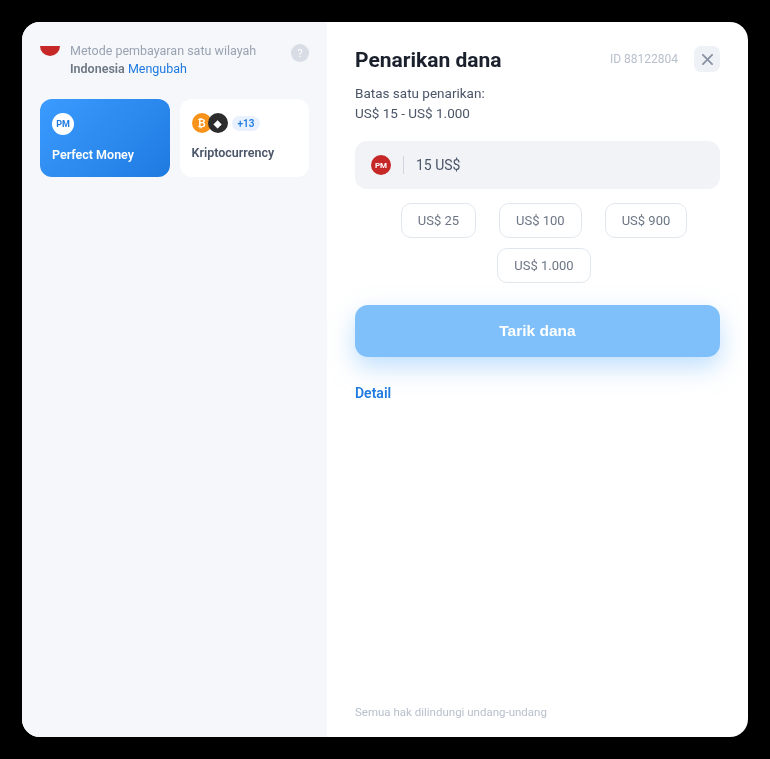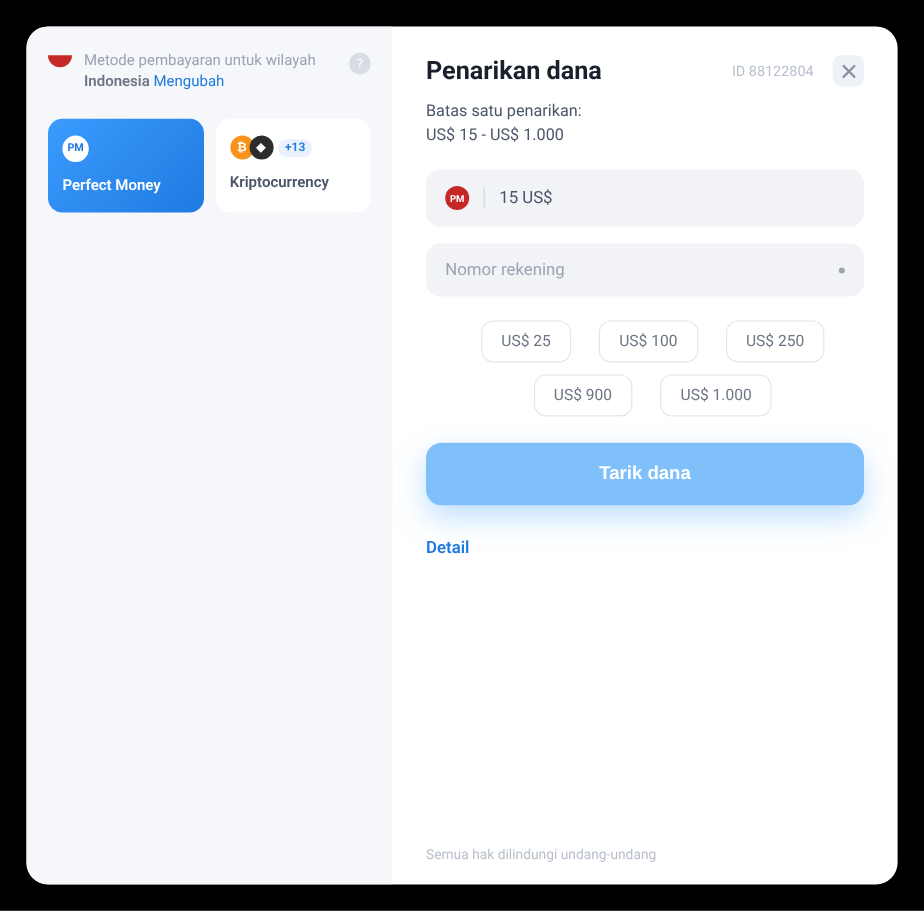--- a/index.html
+++ b/index.html
@@ -223,21 +223,21 @@
     }
   </style>
 </head>
 <body>
 
 <div class="modal">
   <aside class="sidebar">
     <div class="region-row">
       <div class="flag-icon"></div>
       <div class="region-text">
-        <span>Metode pembayaran untuk wilayah</span><br>
+        <span>Metode pembayaran satu wilayah</span><br>
         <b>Indonesia</b>
         <span class="region-change">Mengubah</span>
       </div>
       <div class="help-icon">?</div>
     </div>
 
     <div class="method-grid">
       <div class="method-card active">
         <div class="icons">
           <div class="pm-circle">PM</div>
@@ -272,29 +272,24 @@
       <span>Batas satu penarikan:</span><br>
       <span>US$ 15 - US$ 1.000</span>
     </div>
 
     <div class="input-field">
       <div class="pm-small">PM</div>
       <div class="divider-v"></div>
       <span class="amount-val">15 US$</span>
     </div>
 
-    <div class="input-field account-field">
-      <span class="placeholder-text">Nomor rekening</span>
-      <span class="dot"></span>
-    </div>
 
     <div class="chips">
       <div class="chip">US$ 25</div>
       <div class="chip">US$ 100</div>
-      <div class="chip">US$ 250</div>
       <div class="chip">US$ 900</div>
       <div class="chip">US$ 1.000</div>
     </div>
 
     <button class="submit-btn">Tarik dana</button>
 
     <a class="detail-link">Detail</a>
 
     <div class="footer">
       <div>Semua hak dilindungi undang-undang</div>

